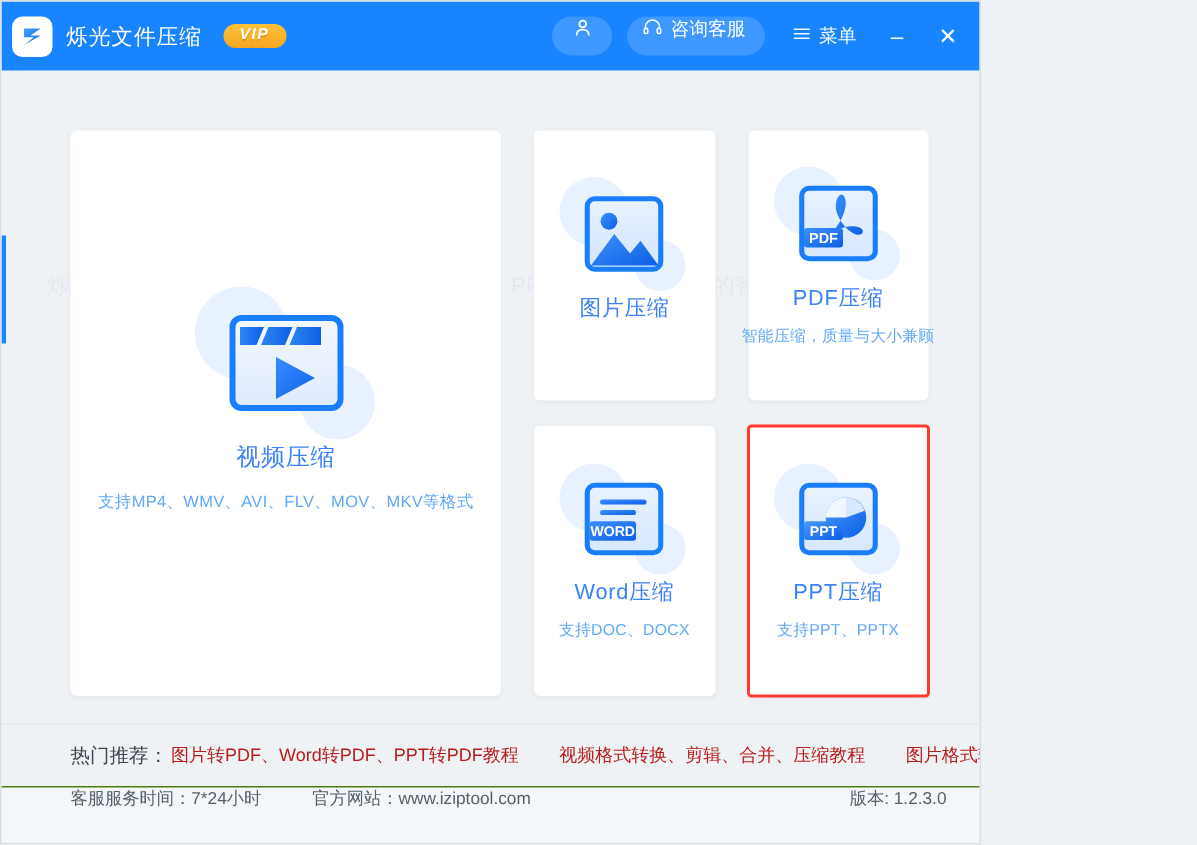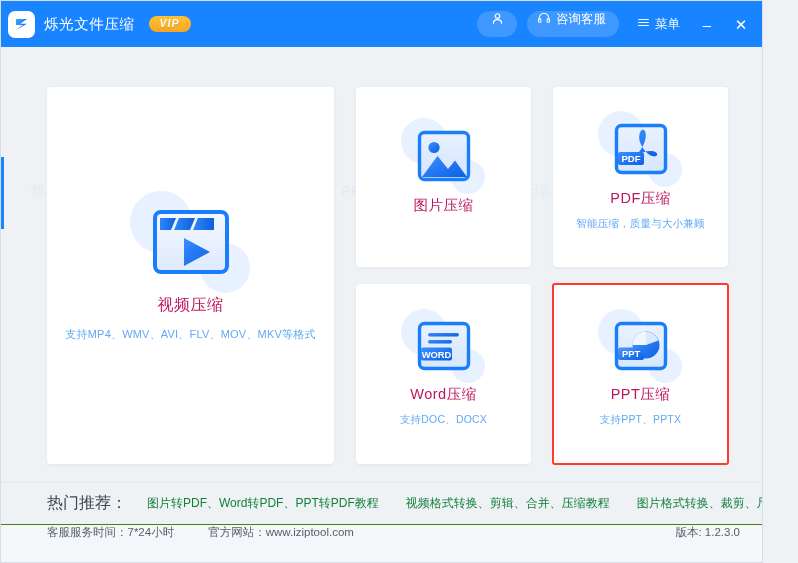--- a/index.html
+++ b/index.html
@@ -8,21 +8,21 @@
   }
   body {
     width: 798px;
     height: 563px;
     overflow: hidden;
     font-family: "Liberation Sans", "DejaVu Sans", sans-serif;
     background: #eef2f5;
   }
   .app {
     position: relative;
-    width: 763px;
+    width: 654px;
     height: 563px;
     background: #eef2f5;
     display: flex;
     flex-direction: column;
     box-sizing: border-box;
     border: 1px solid #d7dde3;
     overflow: hidden;
   }
 
   
@@ -185,21 +185,21 @@
     position: absolute;
     border-radius: 50%;
     background: #e8f1ff;
     z-index: 0;
   }
   .halo.a { width: 46px; height: 46px; left: -16px; top: -12px; }
   .halo.b { width: 34px; height: 34px; right: -14px; bottom: -12px; }
   .card-icon-wrap svg { position: relative; z-index: 1; display: block; }
 
   .card-title {
-    color: #be185d;
+    color: #3b82f6;
     font-size: 14.5px;
     letter-spacing: .5px;
     margin-bottom: 9px;
     white-space: nowrap;
   }
   .card-sub {
     color: #62a8f7;
     font-size: 10.5px;
     letter-spacing: .2px;
     white-space: nowrap;
@@ -218,26 +218,26 @@
     padding: 0 0 0 46px;
     box-sizing: border-box;
     border-top: 1px solid #e3e9ee;
     margin-top: 18px;
     background: #eef2f5;
     position: relative;
     z-index: 2;
   }
   .rec-label {
     color: #3d4650;
-    font-size: 16px;
-    margin-right: 20px;
+    font-size: 13px;
+    margin-right: 2px;
     white-space: nowrap;
   }
   .rec-link {
-    color: #15803d;
+    color: #b91c1c;
     font-size: 12px;
     margin-right: 27px;
     cursor: pointer;
     white-space: nowrap;
   }
   .rec-link:last-child { margin-right: 0; }
 
   
   .footer {
     flex: 0 0 38px;

